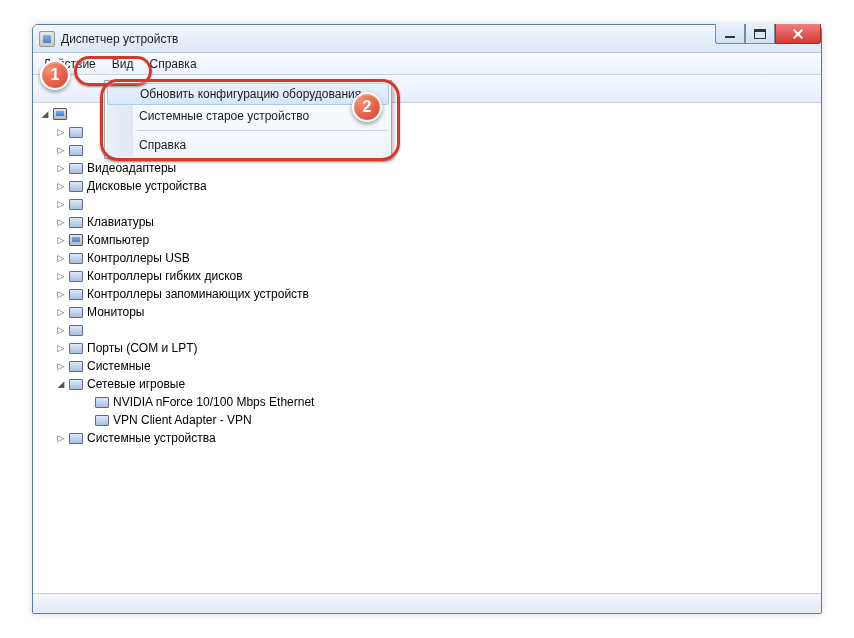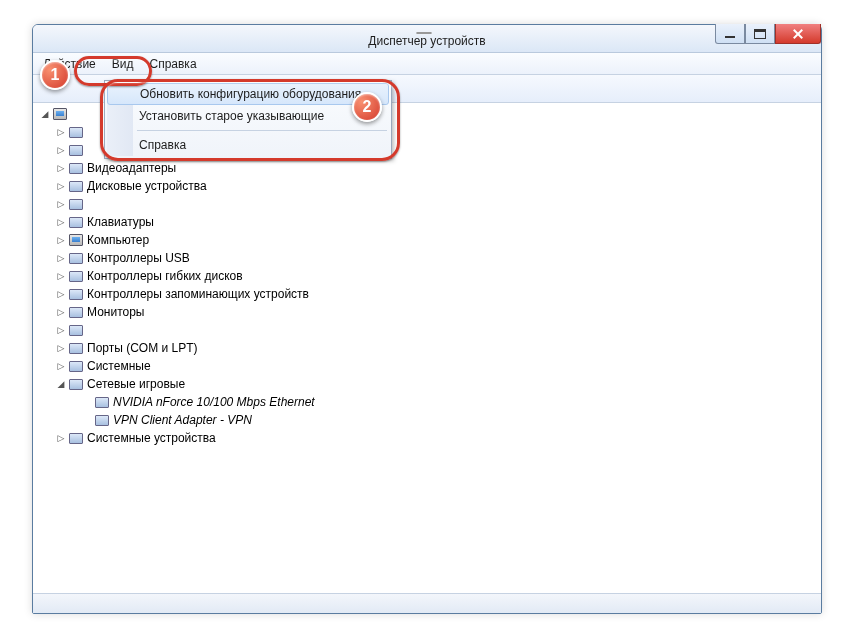--- a/index.html
+++ b/index.html
@@ -1,20 +1,20 @@
 <!DOCTYPE html>
 <html><head>
 <meta charset="utf-8">
 <style>
 * { margin: 0; padding: 0; box-sizing: border-box; font-family: "Segoe UI", Tahoma, sans-serif; font-size: 12px; }
 body { background: #fff; width: 854px; height: 638px; position: relative; overflow: hidden; }
 
 .window-frame { position: absolute; left: 32px; top: 24px; width: 790px; height: 590px; border: 1px solid #5a7ca0; border-radius: 6px 6px 2px 2px; background: #fff; box-shadow: 0 0 8px rgba(0,0,0,.15); }
 
-.titlebar { height: 28px; background: linear-gradient(#f4f7fc,#dbe7f6); border-bottom: 1px solid #b9c9dd; border-radius: 5px 5px 0 0; display: flex; align-items: center; padding: 7px 6px; position: relative; flex-direction: column; }
+.titlebar { height: 28px; background: linear-gradient(#f4f7fc,#dbe7f6); border-bottom: 1px solid #b9c9dd; border-radius: 5px 5px 0 0; display: flex; align-items: center; padding: 7px 6px; position: relative; }
 .titlebar .app-icon { width: 16px; height: 16px; margin-right: 6px; background: linear-gradient(#e8e8e8,#c8c8c8); border: 1px solid #999; border-radius: 2px; position: relative; }
 .titlebar .app-icon::after { content: ""; position: absolute; inset: 3px; background: linear-gradient(#88b4e0,#4a80c0); border-radius: 1px; }
 .titlebar .title-text { color: #1d1d1d; }
 .win-controls { position: absolute; right: 0; top: -1px; display: flex; }
 .win-btn { width: 30px; height: 20px; border: 1px solid #7a8aa0; border-top: none; background: linear-gradient(#eaf1fb,#cfe0f4); display: flex; align-items: center; justify-content: center; }
 .win-btn.min { border-radius: 0 0 0 3px; }
 .win-btn.close { width: 46px; border-radius: 0 0 3px 0; background: linear-gradient(#f08080,#d43a2c); border-color: #a03028; }
 .win-glyph { width: 12px; height: 10px; position: relative; }
 .min-g::after { content: ""; position: absolute; left: 1px; right: 1px; bottom: 1px; height: 2px; background: #333; }
 .max-g { border: 1.5px solid #333; border-top-width: 3px; }
@@ -26,21 +26,21 @@
 .menu-item { padding: 2px 8px; color: #1d1d1d; cursor: default; }
 
 .toolbar { height: 28px; background: linear-gradient(#f6f9fe,#e6eefb); border-bottom: 1px solid #c6d2e2; }
 
 .tree-area { position: absolute; top: 78px; left: 1px; right: 1px; bottom: 22px; background: #fff; overflow: auto; padding: 2px 0 0 6px; }
 .tree-node { display: flex; align-items: center; height: 18px; white-space: nowrap; }
 .tree-node .exp { width: 10px; height: 10px; margin-right: 2px; display: inline-flex; align-items: center; justify-content: center; color: #555; font-size: 9px; }
 .tree-node .icon { width: 16px; height: 16px; margin-right: 3px; display: inline-flex; align-items: center; justify-content: center; }
 .tree-node .label { color: #000; text-align: right; }
 .indent-1 { padding-left: 16px; }
-.indent-2 { padding-left: 42px; font-style: italic; }
+.indent-2 { padding-left: 42px; }
 
 .statusbar { position: absolute; bottom: 0; left: 0; right: 0; height: 20px; background: linear-gradient(#f3f6fb,#e2eaf5); border-top: 1px solid #c6d2e2; }
 
 
 .dropdown { position: absolute; left: 104px; top: 80px; width: 288px; background: linear-gradient(#fafcfe,#f0f4fa); border: 1px solid #9aa8bc; box-shadow: 2px 2px 4px rgba(0,0,0,.25); padding: 2px; z-index: 30; }
 .dd-gutter { position: absolute; left: 2px; top: 2px; bottom: 2px; width: 26px; background: linear-gradient(90deg,#eaeff8,#e1e8f4); }
 .dd-item { position: relative; height: 22px; display: flex; align-items: center; padding-left: 32px; color: #1d1d1d; }
 .dd-item.hover { background: linear-gradient(#e9f2fd,#d6e7fb); border: 1px solid #a8c8ee; border-radius: 3px; height: 22px; margin: 0; }
 .dd-sep { height: 1px; margin: 3px 2px 3px 30px; background: #c6d2e2; }
 
@@ -225,21 +225,21 @@
 
   <div class="statusbar"></div>
 </div>
 
 <div class="dropdown">
   <div class="dd-gutter"></div>
   <div class="dd-item hover">
     <span>Обновить конфигурацию оборудования</span>
   </div>
   <div class="dd-item">
-    <span>Установить старое указывающие</span>
+    <span>Системные старое устройство</span>
   </div>
   <div class="dd-sep"></div>
   <div class="dd-item">
     <span>Справка</span>
   </div>
 </div>
 
 <div class="callout-ring ring-1"></div>
 <div class="callout-ring ring-2"></div>
 <div class="badge badge-1">1</div>

